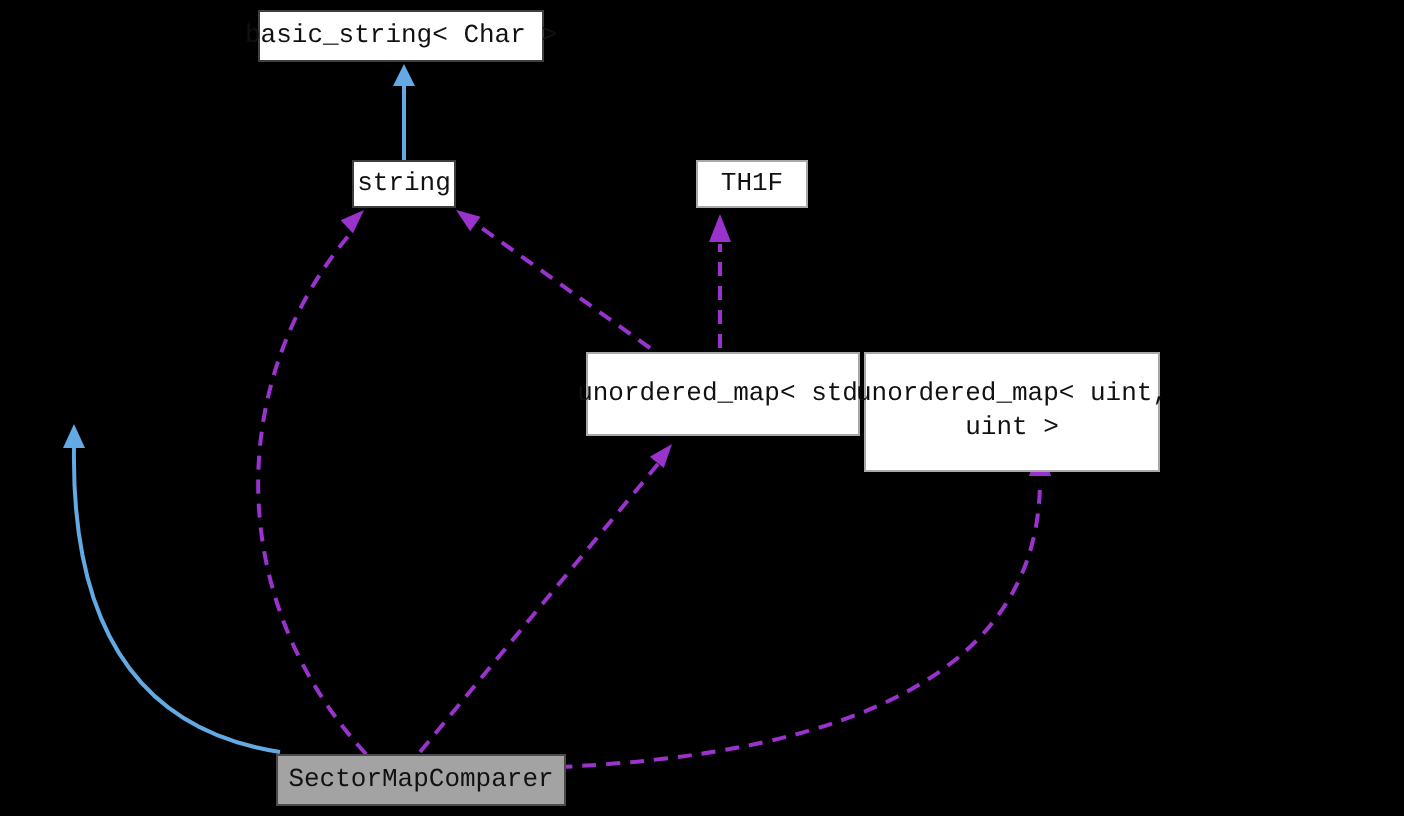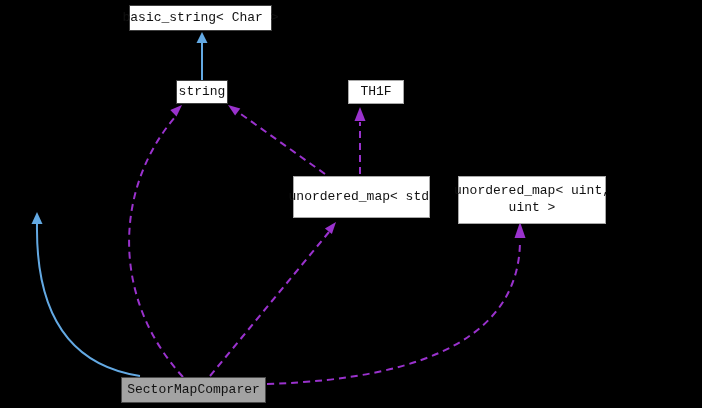--- a/index.html
+++ b/index.html
@@ -73,22 +73,22 @@
 
   <div class="node light" style="left:348px; top:80px; width:56px; height:24px;">
     <span>TH1F</span>
   </div>
 
 
   <div class="node light" style="left:293px; top:176px; width:137px; height:42px;align-items:flex-end;">
     <span>unordered_map&lt; std</span>
   </div>
 
-  <div class="node light" style="left:458px; top:176px; width:148px; height:48px;">
+  <div class="node light" style="left:432px; top:176px; width:148px; height:60px;">
     <span>unordered_map&lt; uint,</span>
     <span>uint &gt;</span>
   </div>
 
-  <div class="node main" style="left:121px; top:377px; width:145px; height:26px;">
+  <div class="node main" style="left:138px; top:377px; width:145px; height:26px;">
     <span>SectorMapComparer</span>
   </div>
 
 </div>
 
 </body></html>

